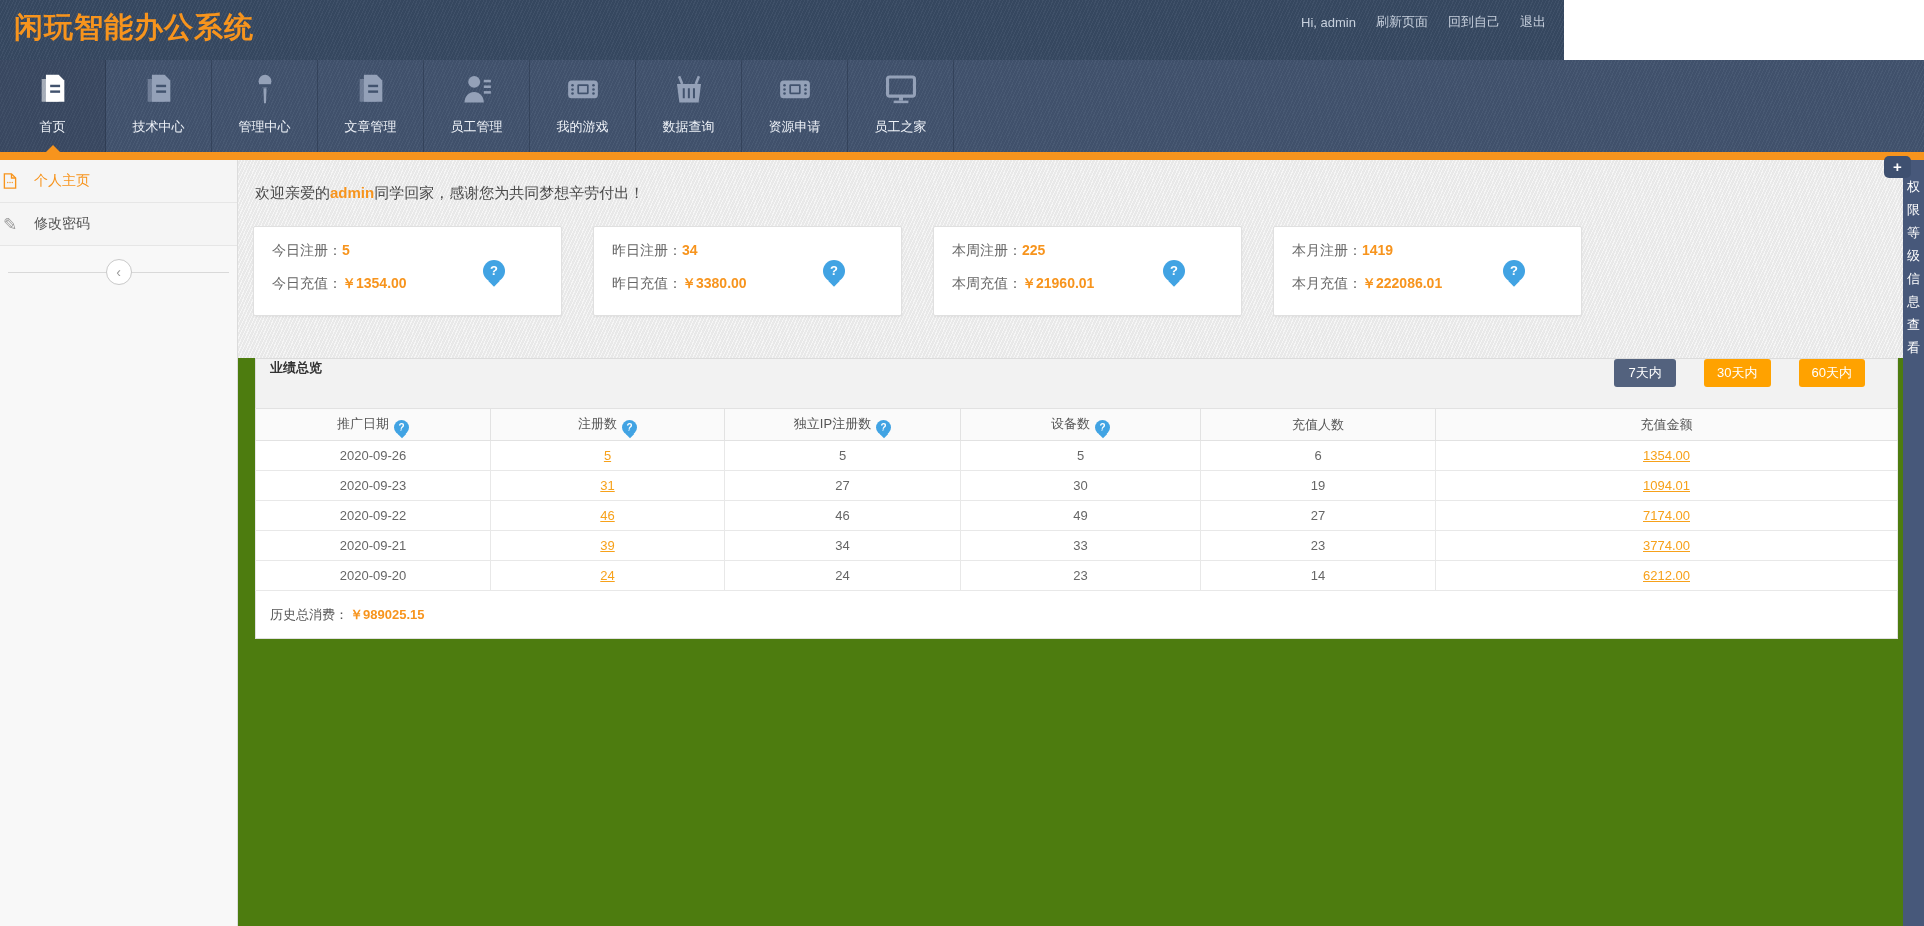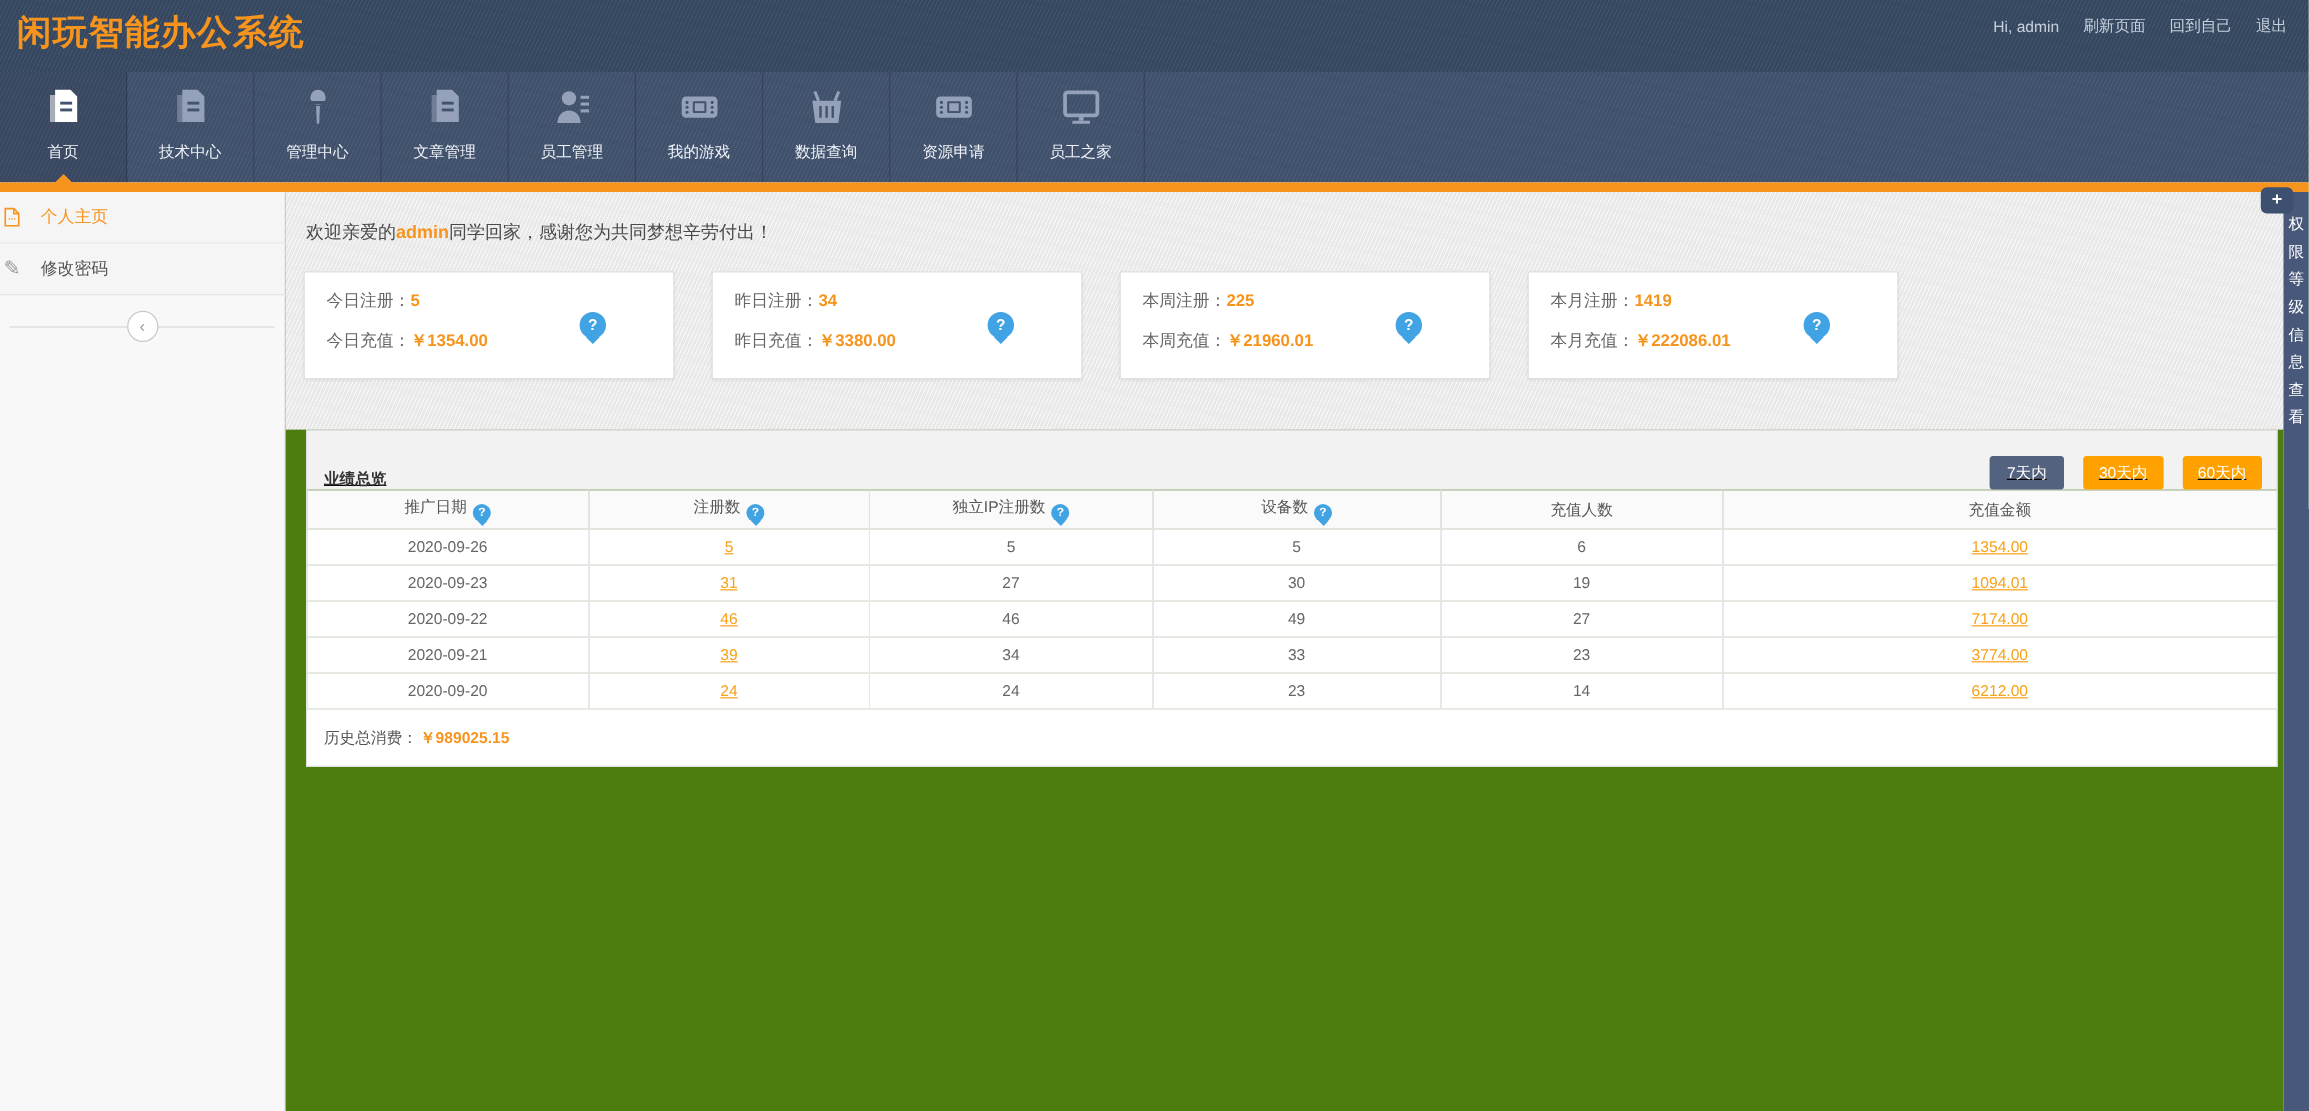--- a/index.html
+++ b/index.html
@@ -4,21 +4,21 @@
 <style>
   * { box-sizing: border-box; }
   html,body { margin:0; padding:0; }
   body {
     width:1924px; height:926px; position:relative; overflow:hidden;
     font-family:"Liberation Sans","DejaVu Sans",sans-serif;
     background:#ffffff;
   }
   
   .header {
-    position:absolute; left:0; top:0; width:1924px; height:60px;
+    position:absolute; left:0; top:0; width:1564px; height:60px;
     background:#374962;
     background-image:repeating-linear-gradient(115deg, rgba(255,255,255,0.045) 0 1px, rgba(0,0,0,0.03) 1px 3px);
   }
   .app-title {
     position:absolute; left:14px; top:8px;
     font-size:29px; font-weight:bold; color:#f7941d; letter-spacing:1px;
   }
   .header-links {
     position:absolute; right:18px; top:0; height:44px;
     display:flex; align-items:center; gap:20px;
@@ -102,24 +102,24 @@
     cursor:pointer;
   }
   .small-pin::after {
     content:""; position:absolute; left:4.5px; bottom:-2px; width:6px; height:6px;
     background:#41a3e3; transform:rotate(45deg);
   }
   
   .panel { position:absolute; left:17px; top:198px; width:1643px; }
   .panel-head {
     height:50px; background:#f2f2f2; border:1px solid #dcdcdc; border-bottom:none;
-    display:flex; align-items:flex-end;text-decoration:underline;
+    display:flex; align-items:flex-start;
   }
   .panel-title { font-size:13px; font-weight:bold; color:#333; margin-left:14px; }
-  .panel-buttons { margin-left:auto; margin-right:12px; display:flex; gap:16px; }
+  .panel-buttons { margin-left:auto; margin-right:32px; display:flex; gap:28px; }
   .btn {
     min-width:62px; height:28px; border:none; border-radius:3px;
     color:#fff; font-size:13px; padding:0 13px; cursor:pointer;
     font-family:inherit;
   }
   .btn-dark { background:#53627e; }
   .btn-orange { background:#ffa200; }
   table.perf { width:100%; border-collapse:collapse; table-layout:fixed; }
   table.perf th {
     height:32px; background:#fafafa; border:1px solid #e2e2e2;

